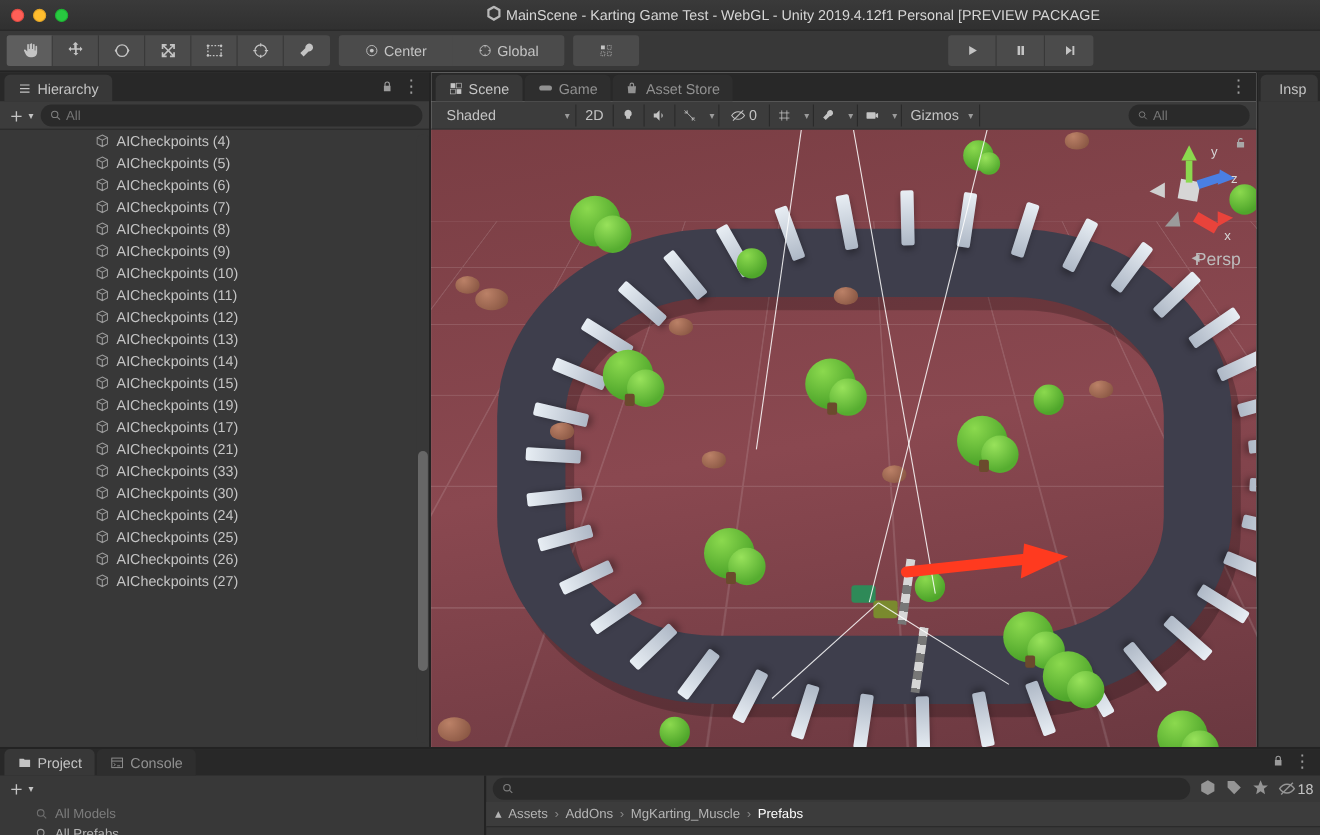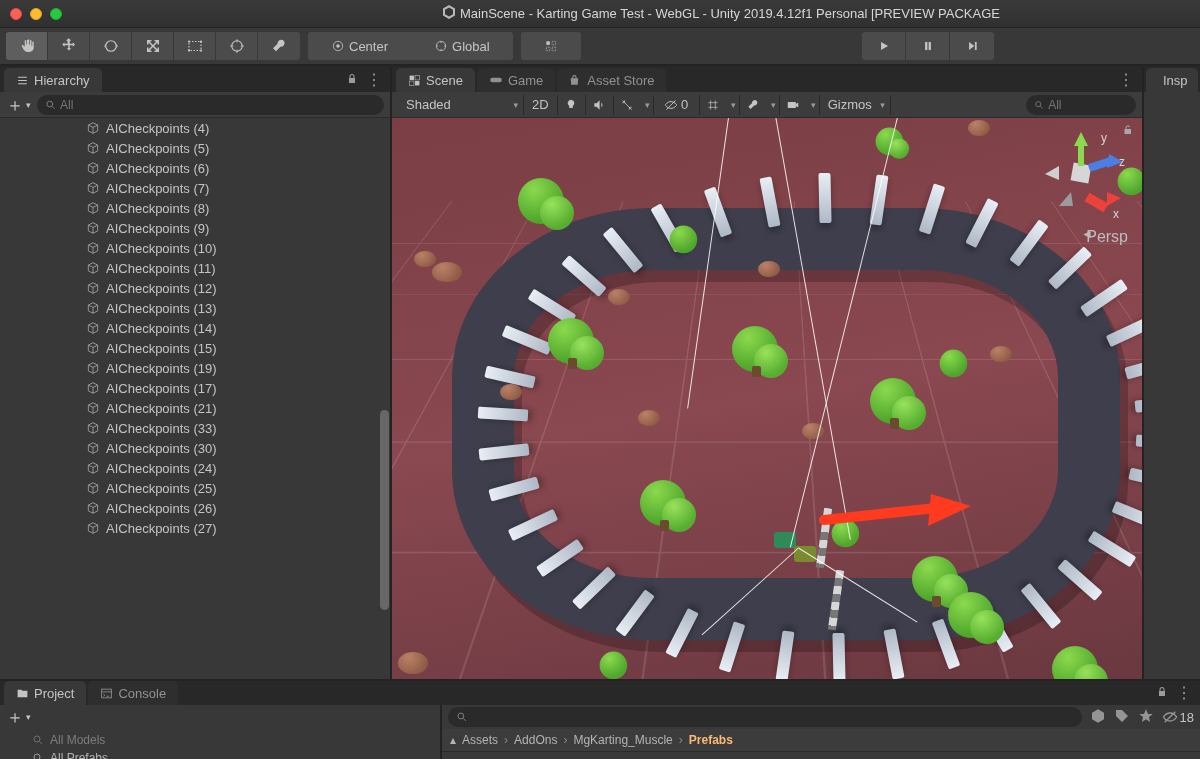--- a/index.html
+++ b/index.html
@@ -709,17 +709,17 @@
         </div>
       </div>
       <div class="breadcrumb">
         <span>▴</span>
         <span>Assets</span>
           <span class="chev">›</span>
         <span>AddOns</span>
           <span class="chev">›</span>
         <span>MgKarting_Muscle</span>
           <span class="chev">›</span>
-        <span style="font-weight:700;color:#fdba74;">Prefabs</span>
+        <span style="font-weight:400;color:#ffffff;">Prefabs</span>
       </div>
     </div>
   </div>
 </div>
 
 </body></html>

